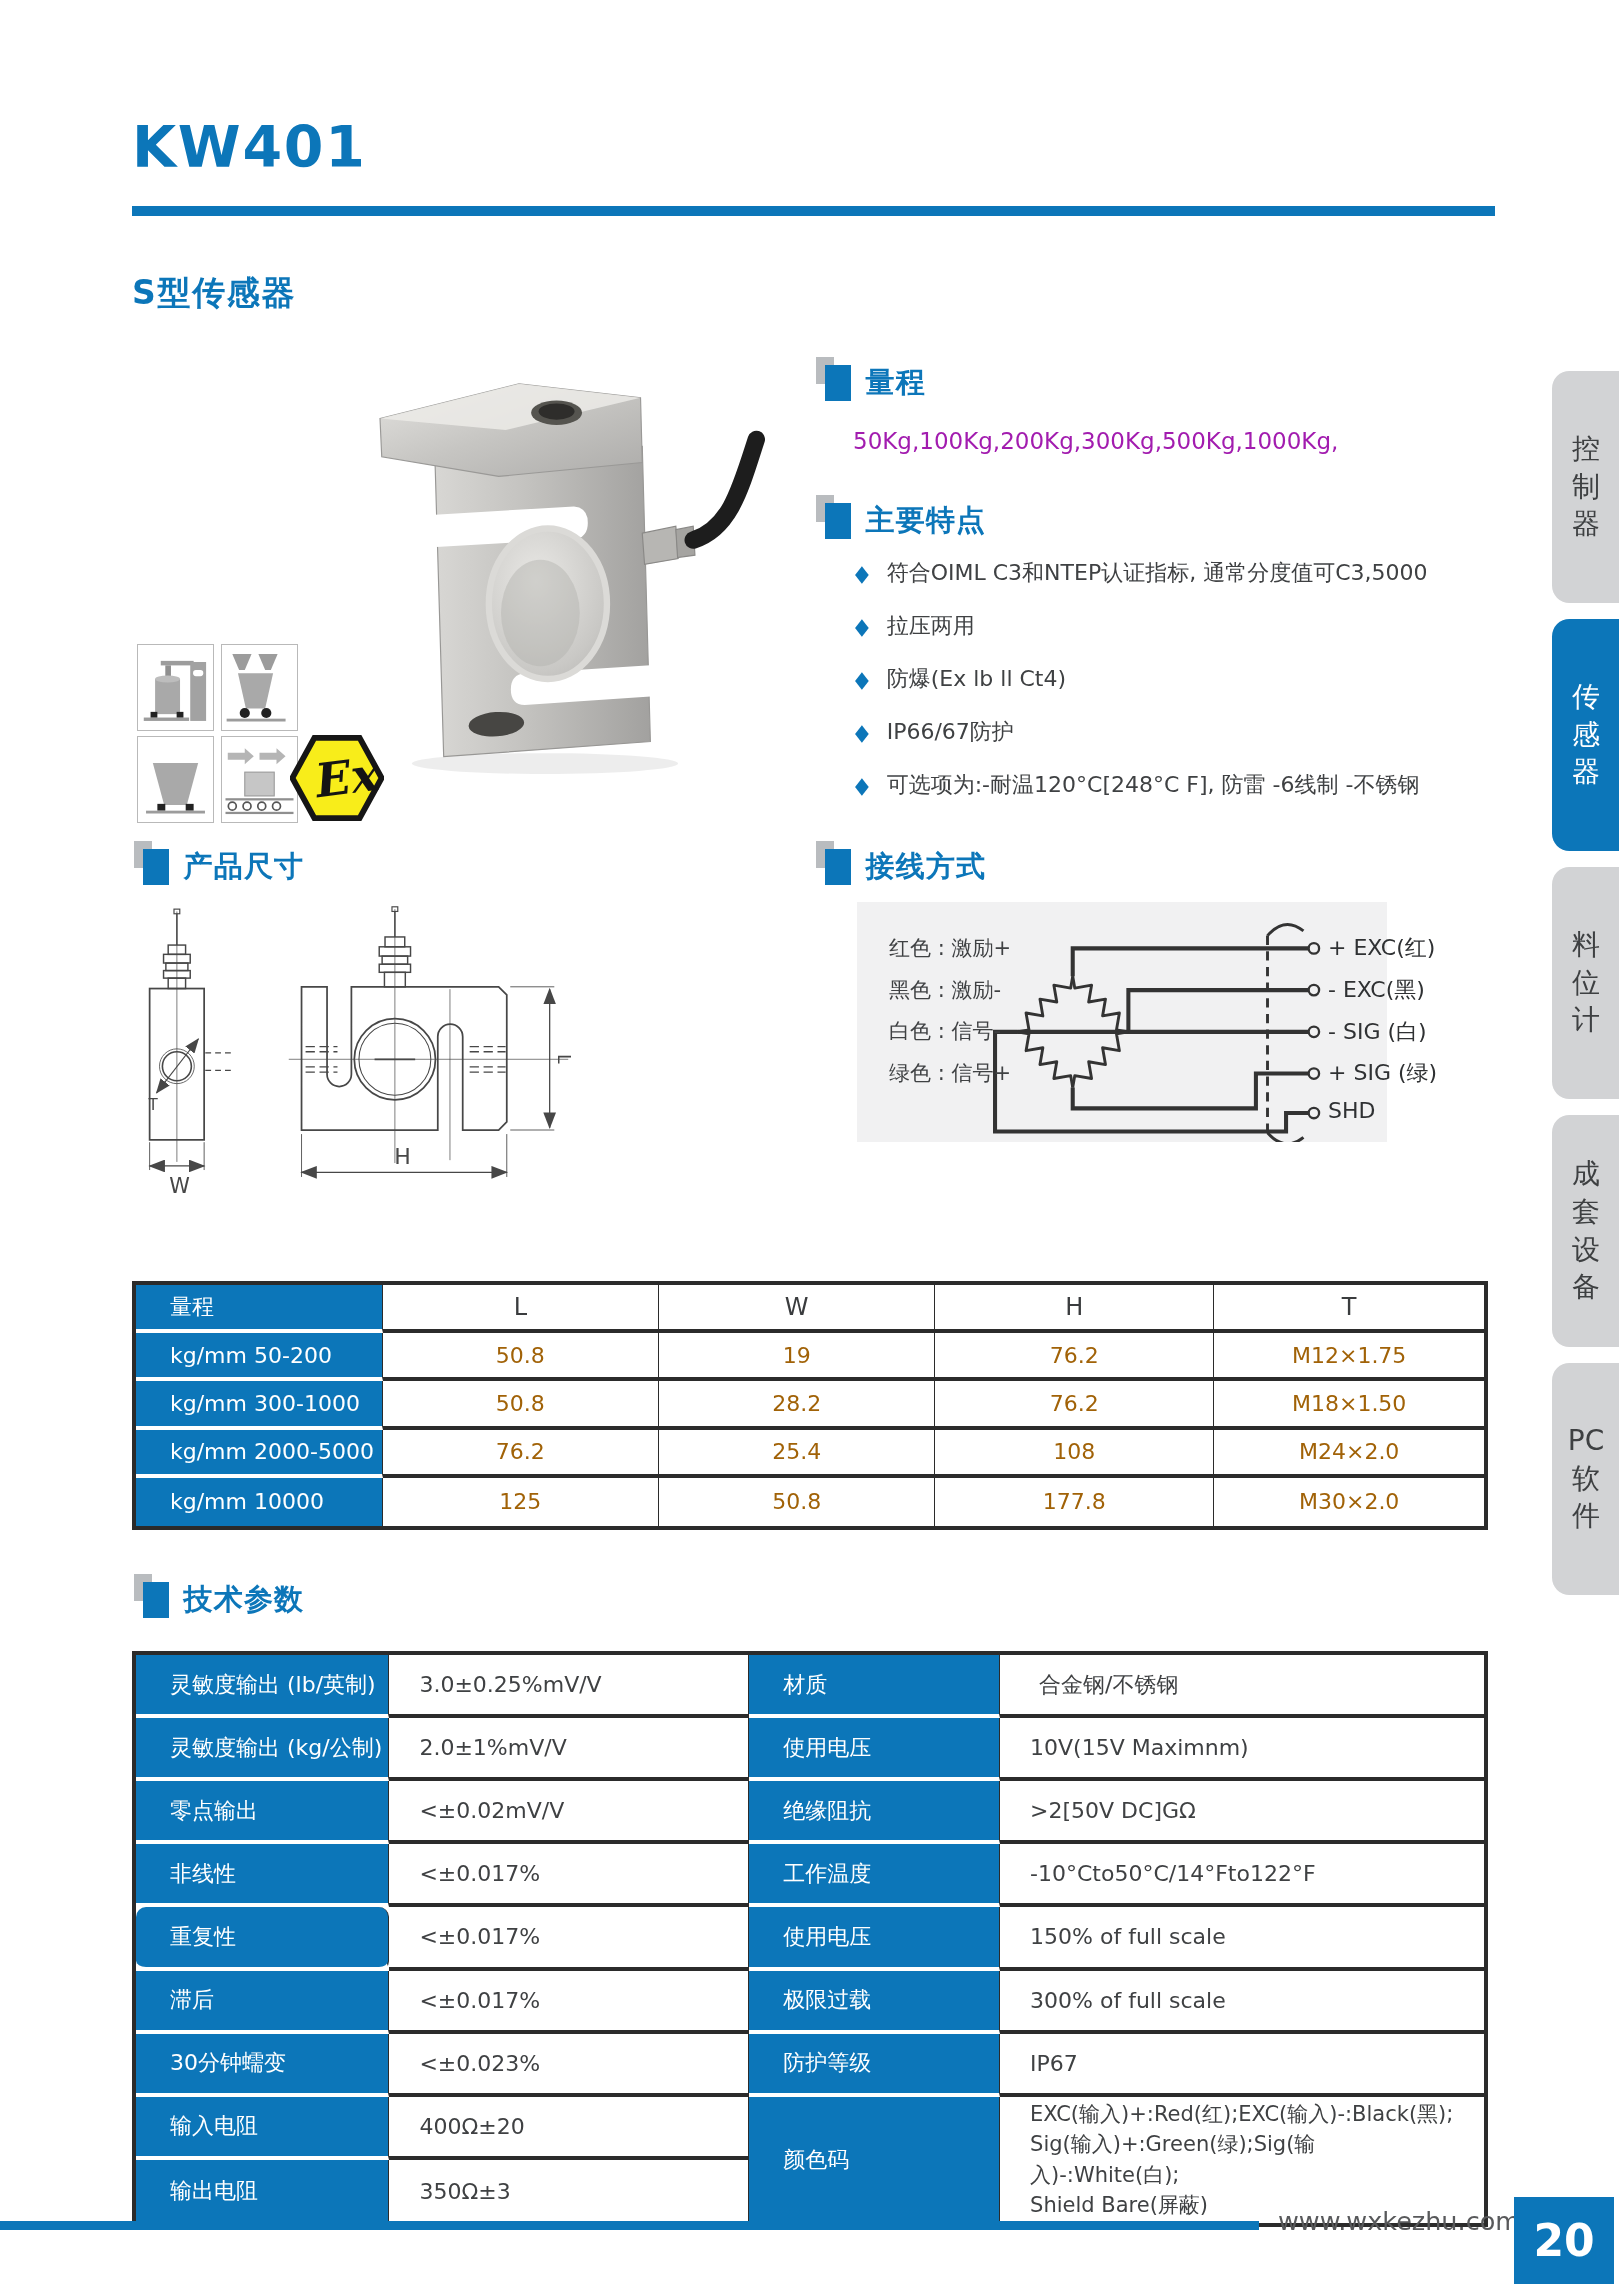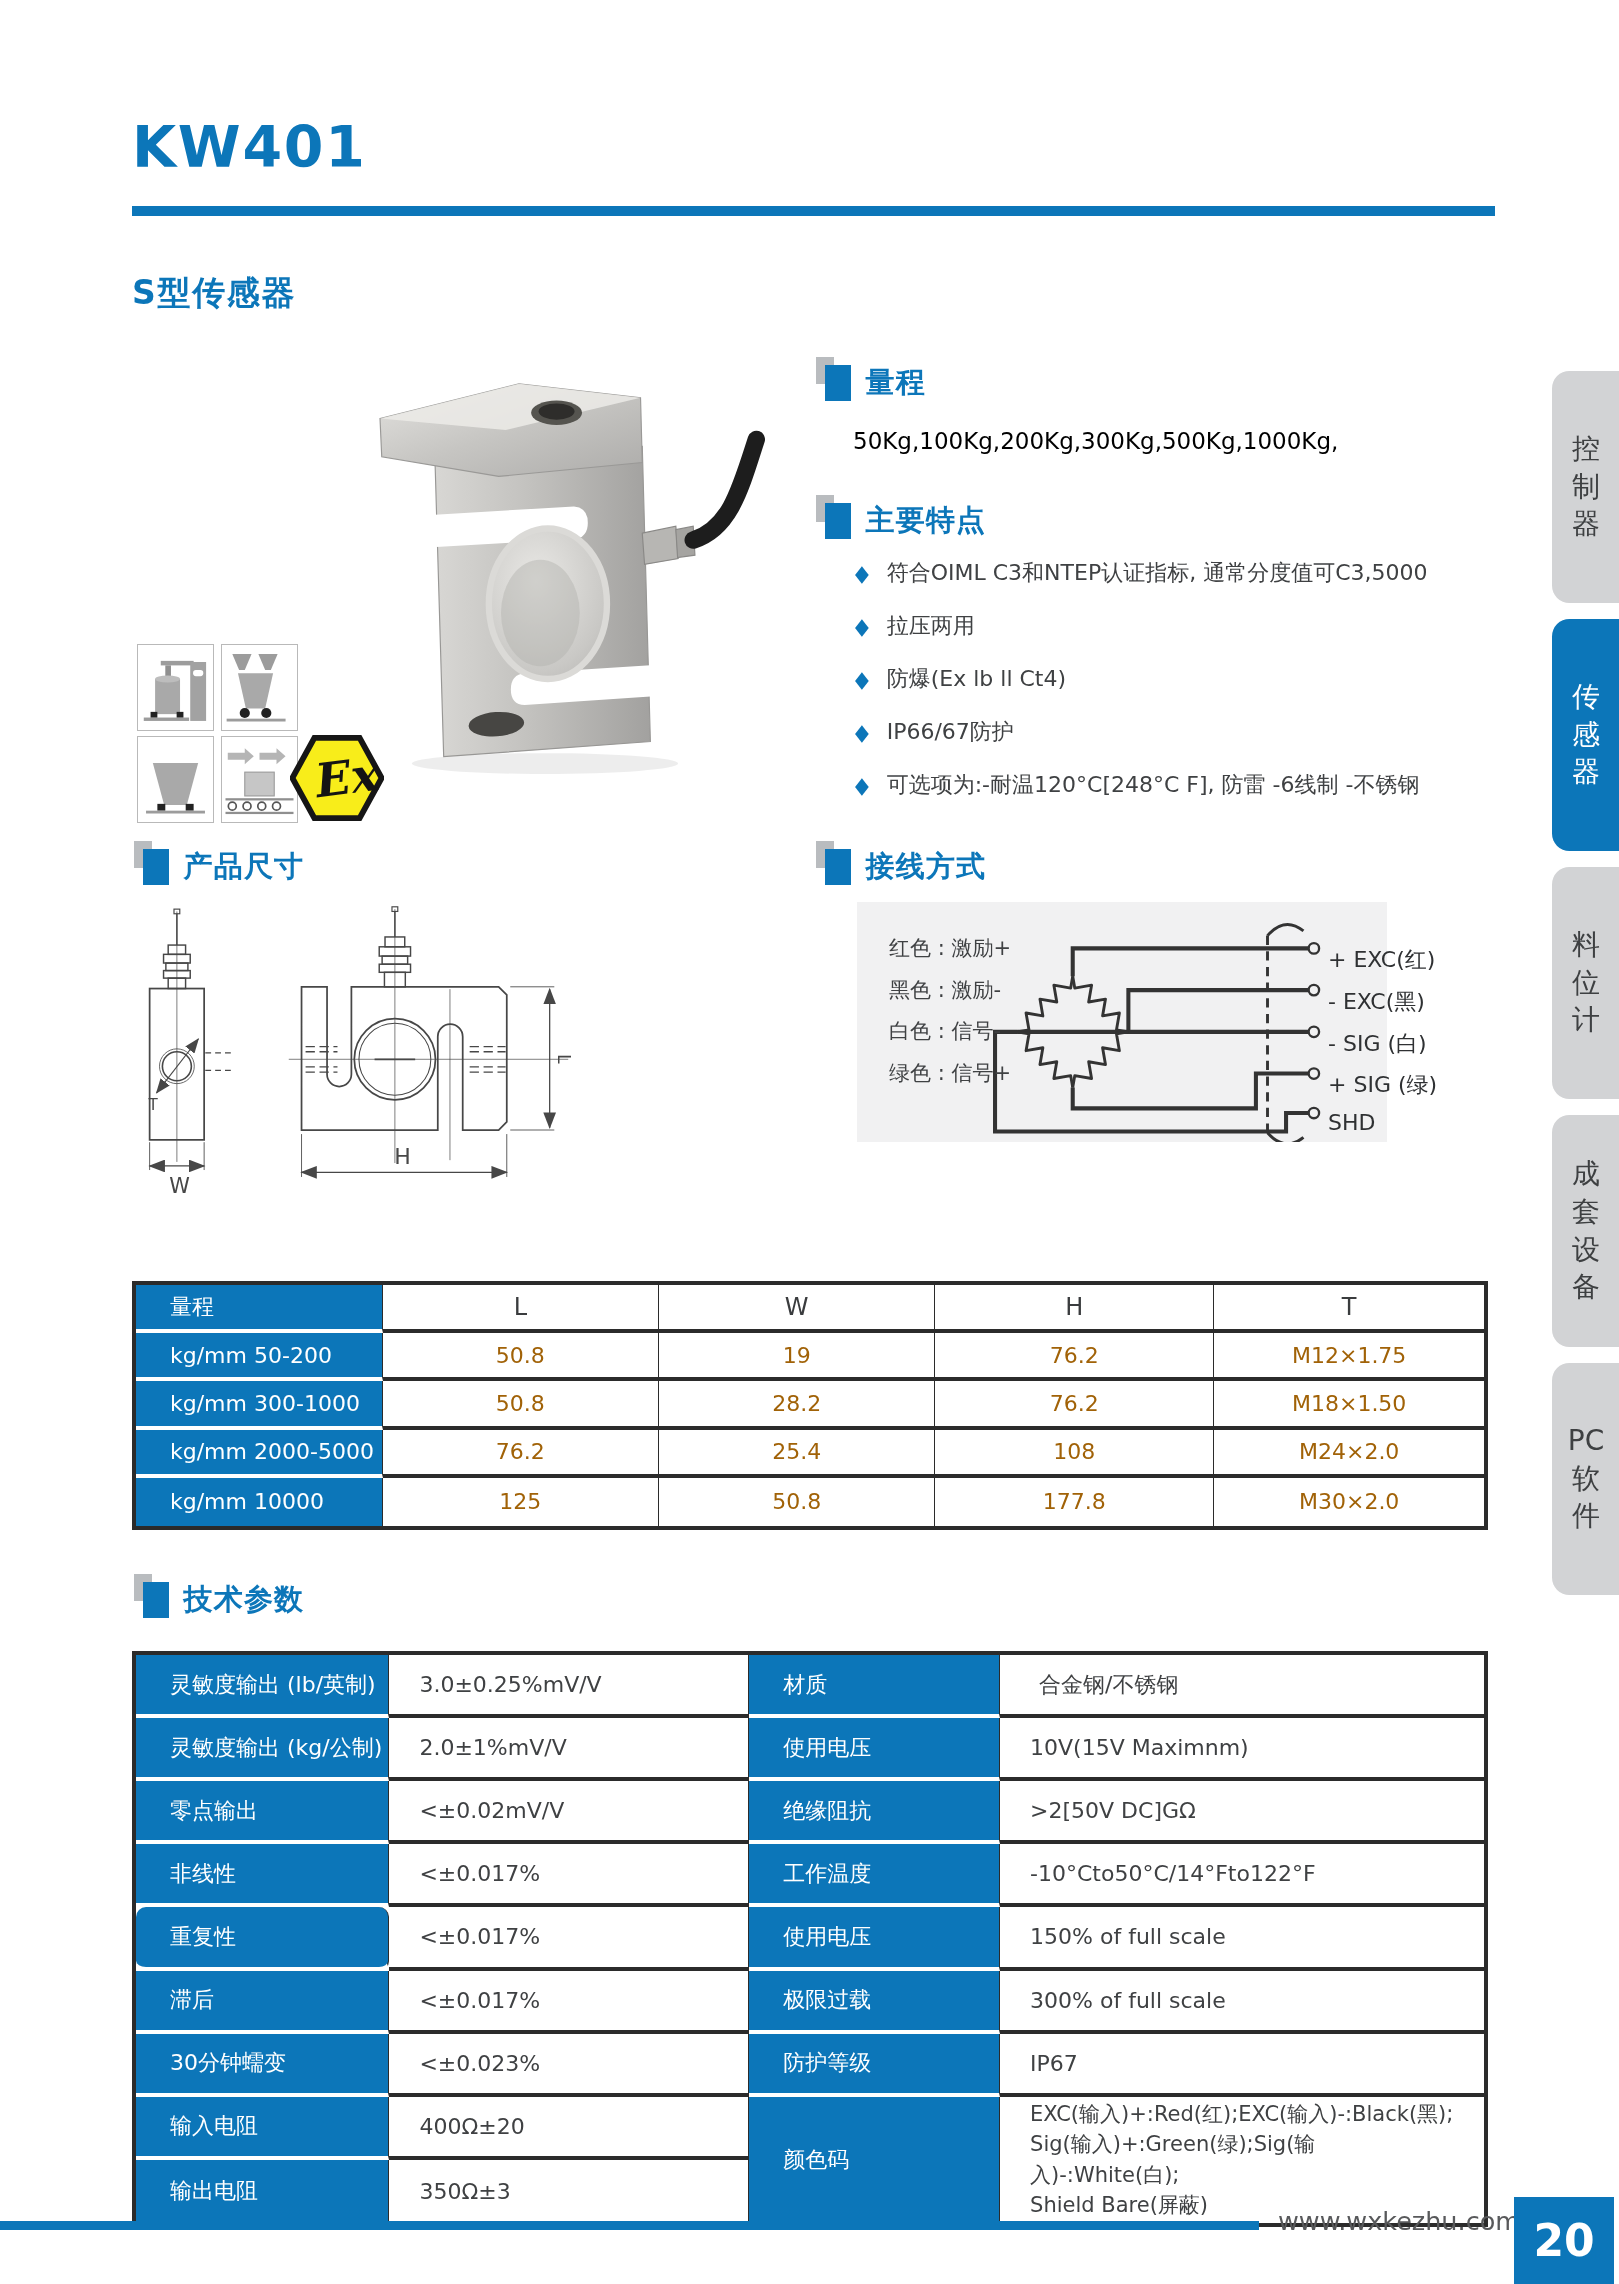--- a/index.html
+++ b/index.html
@@ -12,21 +12,21 @@
   .hmark .g{position:absolute;left:-9.3px;top:-8px;width:18.5px;height:27px;background:#b9bcbf;}
   .hmark .b{position:absolute;left:0;top:0;width:25.5px;height:36px;background:#0c76b9;}
   .sec-title{font-size:29px;font-weight:700;color:#0c76b9;letter-spacing:1.2px;white-space:nowrap;}
   
   #features-list{position:absolute;left:853px;top:558px;margin:0;padding:0;list-style:none;}
   #features-list li{display:flex;align-items:center;margin-bottom:23px;font-size:22px;color:#3f4143;white-space:nowrap;}
   #features-list .diam{color:#0c76b9;font-size:23px;margin-right:16px;transform:scaleX(.78);}
   
   #wiring-box{position:absolute;left:857px;top:902px;width:530px;height:240px;background:#f1f1f2;}
   .wlabel{position:absolute;font-size:21px;color:#3f4143;white-space:nowrap;}
-  .tlabel{position:absolute;font-size:22px;color:#2f3133;white-space:nowrap;margin-top:12px;}
+  .tlabel{position:absolute;font-size:22px;color:#2f3133;white-space:nowrap;}
   
   .dtable{position:absolute;border:4px solid #2b2b2b;display:grid;box-sizing:border-box;background:#fff;}
   #table1{left:132px;top:1281px;width:1356px;height:249px;grid-template-columns:18.3% 20.5% 20.5% 20.7% 1fr;grid-template-rows:repeat(5,1fr);}
   #table2{left:132px;top:1651px;width:1356px;height:576px;grid-template-columns:18.8% 26.7% 18.6% 1fr;grid-template-rows:repeat(9,1fr);}
   .cell{display:flex;align-items:center;box-sizing:border-box;font-size:22px;}
   .cell.blue{background:#0c76b9;color:#ffffff;padding-left:34px;}
   .cell.head{justify-content:center;color:#3a3c3e;font-size:24px;}
   .cell.val{justify-content:center;color:#a16207;}
   .cell.lval{padding-left:30px;color:#3f4143;}
   .cell.multi{flex-direction:column;align-items:flex-start;justify-content:center;line-height:1.45;font-size:21px;padding:8px 22px 8px 30px;}
@@ -200,21 +200,21 @@
     </g>
   </svg>
 
   <div class="sec-header" style="left:825px;top:363px;">
     <div class="hmark">
         <div class="g"></div>
         <div class="b"></div>
       </div>
     <div class="sec-title">量程</div>
   </div>
-  <div class="abs" style="left:853px;top:428px;font-size:23px;color:#000000;">50Kg,100Kg,200Kg,300Kg,500Kg,1000Kg,</div>
+  <div class="abs" style="left:853px;top:428px;font-size:23px;color:#a21caf;">50Kg,100Kg,200Kg,300Kg,500Kg,1000Kg,</div>
 
   <div class="sec-header" style="left:825px;top:501px;">
     <div class="hmark">
         <div class="g"></div>
         <div class="b"></div>
       </div>
     <div class="sec-title">主要特点</div>
   </div>
   <ul id="features-list">
       <li>

